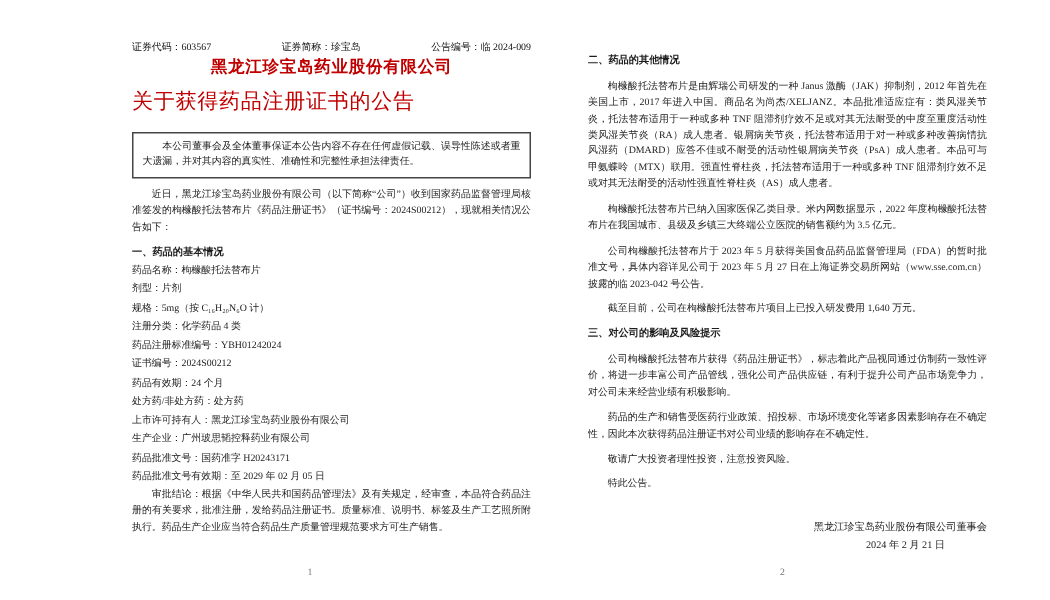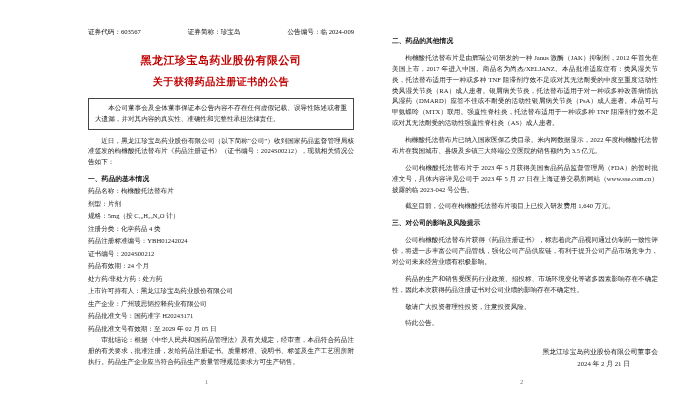--- a/index.html
+++ b/index.html
@@ -8,22 +8,22 @@
     font-family:"Liberation Serif","DejaVu Serif",serif;
     color:#1c1c1c;
     -webkit-font-smoothing:antialiased;
   }
   .stage{position:relative;width:700px;height:400px;background:#ffffff;}
   .page{position:absolute;background:#ffffff;}
   .page-left{left:88px;top:28px;width:266px;}
   .page-right{left:392px;top:36px;width:266px;}
   .meta-row{display:flex;justify-content:space-between;font-size:6.6px;line-height:1.3;color:#111;}
   .meta-row span{white-space:nowrap;}
-  .doc-title{color:#c00000;font-weight:bold;text-align:center;font-size:11px;line-height:1.2;margin-top:17px;letter-spacing:0.5px;}
-  .doc-subtitle{color:#c00000;font-weight:bold;text-align:center;font-size:10px;line-height:1.2;margin-top:9px;letter-spacing:0.5px;}
+  .doc-title{color:#c00000;font-weight:bold;text-align:center;font-size:11px;line-height:1.2;margin-top:2px;letter-spacing:0.5px;}
+  .doc-subtitle{color:#c00000;font-weight:normal;text-align:left;font-size:14px;line-height:1.2;margin-top:9px;letter-spacing:0.5px;}
   .disclaimer-box{border:1px solid #444;margin-top:10px;padding:4px 6px;font-size:6.6px;line-height:1.65;text-indent:2em;text-align:justify;}
   .para{font-size:6.6px;line-height:1.65;text-indent:2em;text-align:justify;margin-top:6px;}
   .para.tight{margin-top:0;}
   .sec-head{font-size:6.8px;font-weight:bold;margin-top:6px;line-height:1.6;}
   .item-line{font-size:6.6px;line-height:1.9;white-space:nowrap;}
   .pageno{position:absolute;font-size:6.5px;color:#777;}
   .pageno-1{left:205px;top:378px;}
   .pageno-2{left:520px;top:378px;}
   .sig-block{margin-top:16px;text-align:right;font-size:6.8px;line-height:2.2;}
   .sig-date{text-align:right;font-size:6.8px;padding-right:28px;line-height:1.2;}

